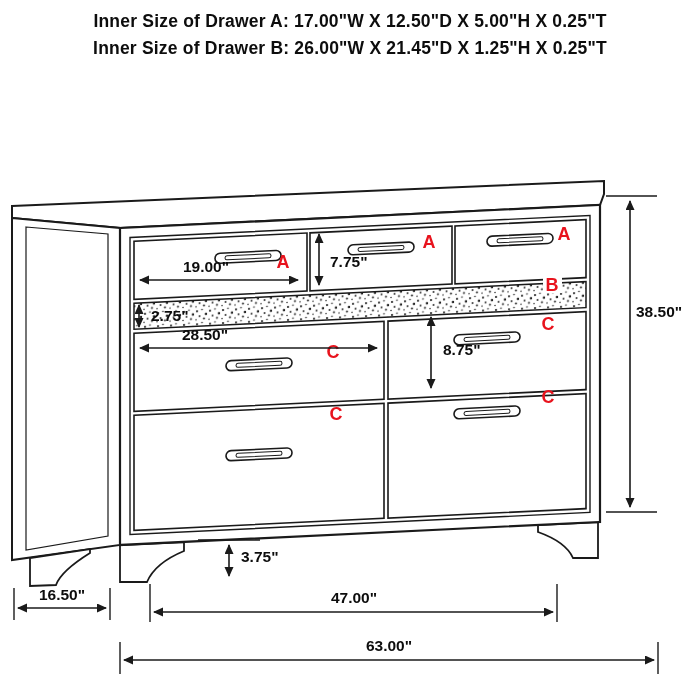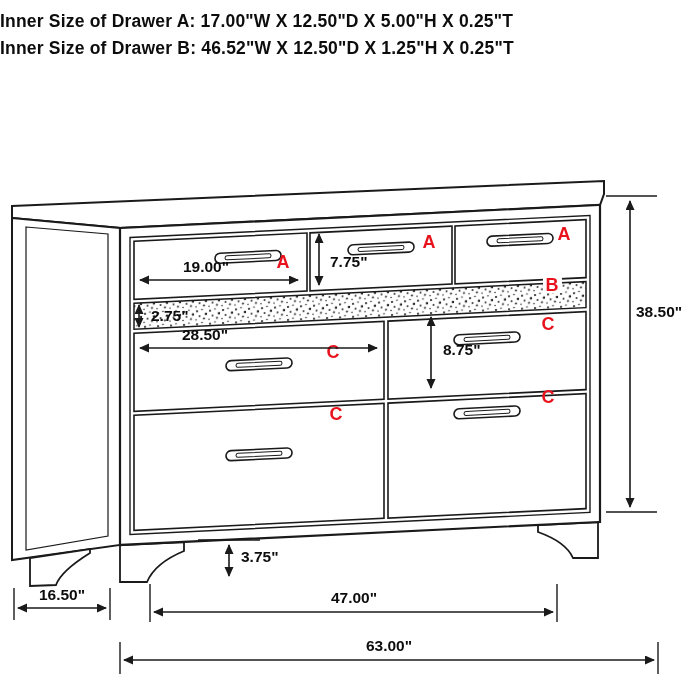--- a/index.html
+++ b/index.html
@@ -15,21 +15,21 @@
     position: relative;
     width: 700px;
     height: 700px;
     background: #ffffff;
   }
   .header {
     position: absolute;
     top: 8px;
     left: 0;
     width: 700px;
-    text-align: left;
+    text-align: center;
   }
   .header-line {
     font-size: 17.5px;
     font-weight: bold;
     color: #0d0d0d;
     line-height: 27px;
     letter-spacing: 0.2px;
     font-family: "Liberation Sans", sans-serif;
   }
   svg.diagram {
@@ -64,21 +64,21 @@
     fill: none;
   }
 </style>
 </head>
 <body>
 
 <div class="stage">
 
   <div class="header">
     <div class="header-line">Inner Size of Drawer A: 17.00"W X 12.50"D X 5.00"H X 0.25"T</div>
-    <div class="header-line">Inner Size of Drawer B: 46.52"W X 12.50"D X 1.25"H X 0.25"T</div>
+    <div class="header-line">Inner Size of Drawer B: 26.00"W X 21.45"D X 1.25"H X 0.25"T</div>
   </div>
 
   <svg class="diagram" width="700" height="700" viewBox="0 0 700 700">
 
     <defs>
       <marker id="ah" markerWidth="11" markerHeight="10" refX="9" refY="4.5" orient="auto-start-reverse" markerUnits="userSpaceOnUse">
         <path d="M0,0 L10,4.5 L0,9 Z" fill="#1a1a1a"></path>
       </marker>
 
       <pattern id="speckle" width="13" height="13" patternUnits="userSpaceOnUse">

